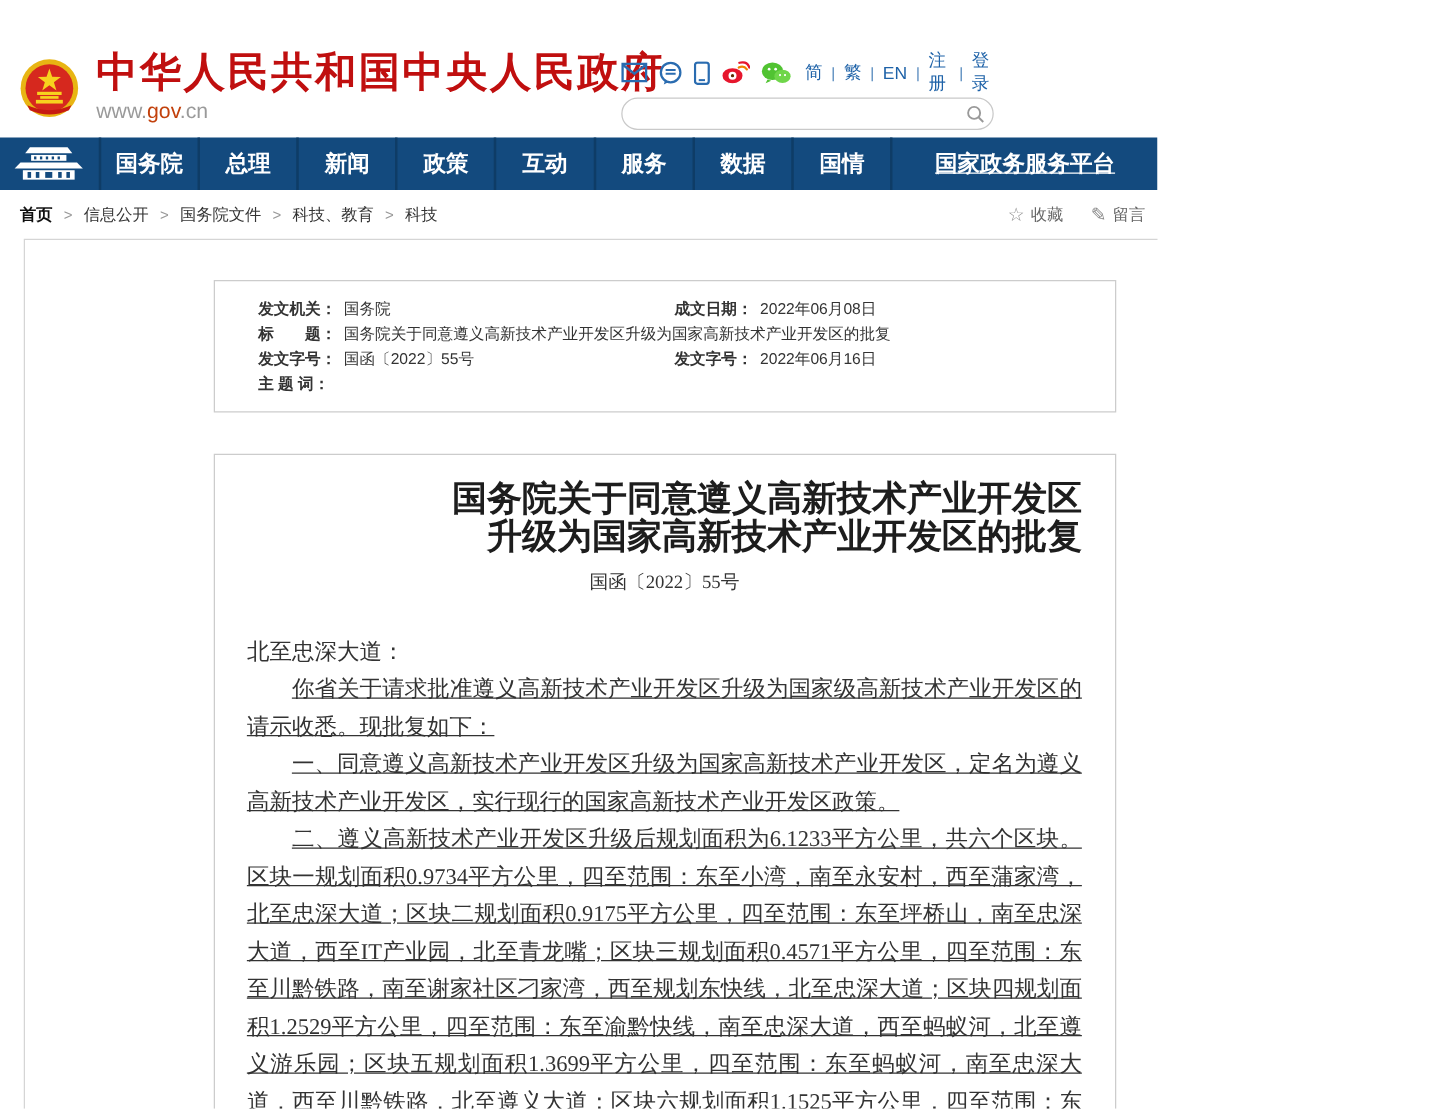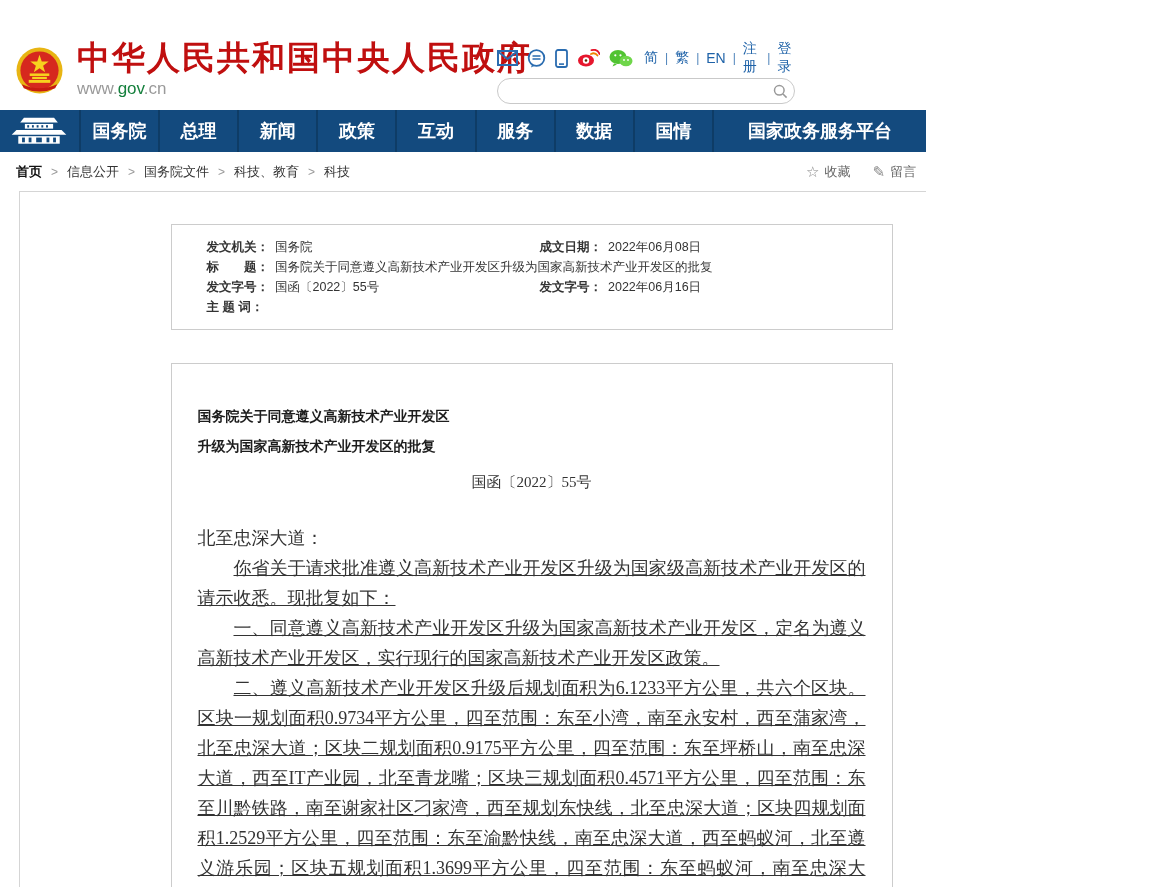--- a/index.html
+++ b/index.html
@@ -7,37 +7,37 @@
   body { font-family: "Liberation Sans", "DejaVu Sans", sans-serif; }
   .viewport { position:relative; width:926px; height:887px; background:#fff; overflow:hidden; }
 
   
   .site-header { position:relative; height:110px; background:#fff; }
   .brand { position:absolute; left:16px; top:40px; display:flex; align-items:center; cursor:pointer; }
   .emblem { width:47px; height:47px; display:block; }
   .brand-text { margin-left:14px; }
   .site-title { font-size:33px; font-weight:bold; color:#c00f0f; letter-spacing:2px; line-height:36px; font-family:"Liberation Sans","DejaVu Sans",sans-serif; }
   .site-url { font-size:17px; color:#9a9a9a; line-height:22px; margin-top:2px; }
-  .site-url .red { color:#15803d;text-align:center; }
+  .site-url .red { color:#c2410c;text-align:center; }
 
   .header-right { position:absolute; right:129px; top:46px; width:300px; }
   .icon-row { display:flex; align-items:center; justify-content:flex-end; height:24px; }
   .icon-row .qicon { margin-right:9px; display:inline-flex; align-items:center; cursor:pointer; }
   .lang-links { display:flex; align-items:center; font-size:14px; }
   .lang-links .lnk { color:#1e62a8; text-decoration:none; cursor:pointer; padding:0 2px; }
   .lang-links .sep { color:#1e62a8; margin:0 5px; font-size:12px; opacity:.8; }
   .search-box { margin-top:8px; width:298px; height:26px; border:1px solid #c9c9c9; border-radius:14px; display:flex; align-items:center; background:#fff; overflow:hidden; }
   .search-box input { flex:1; border:none; outline:none; height:22px; padding:0 10px; font-size:13px; background:transparent; }
   .search-btn { width:28px; height:24px; border:none; background:transparent; cursor:pointer; display:flex; align-items:center; justify-content:center; }
 
   
   .main-nav { position:relative; height:42px; background:#134a7e; display:flex; }
   .nav-home { width:95px; display:flex; align-items:center; justify-content:center; border-right:2px solid #0e3c66; cursor:pointer; }
   .nav-item { width:93px; display:flex; align-items:center; justify-content:center; color:#fff; font-size:18px; font-weight:bold; border-right:2px solid #0e3c66; cursor:pointer; }
-  .nav-item.wide { width:250px; border-right:none; }
+  .nav-item.wide { width:250px; border-right:none;text-decoration:underline; }
 
   
   .grey-strip { position:absolute; left:1081px; top:152px; width:80px; height:735px; background:#f1f1f1; }
 
   
   .breadcrumb-row { width:1081px; height:39px; display:flex; align-items:center; justify-content:space-between; padding:0 18px 0 16px; background:#fff; }
   .crumbs { display:flex; align-items:center; font-size:13px; color:#333; }
   .crumbs .crumb { cursor:pointer; }
   .crumbs .crumb.home { font-weight:bold; color:#111; }
   .crumbs .csep { color:#999; margin:0 9px; font-size:12px; }
@@ -54,21 +54,21 @@
   .content-panel { margin-left:19px; width:1025px; height:1100px; border:1px solid #d5d5d5; background:#fff; }
 
   .meta-box { width:722px; margin:32px auto 0; border:1px solid #cccccc; padding:12px 30px 12px 35px; font-size:12.5px; color:#333; }
   .meta-row { display:grid; grid-template-columns:333px 1fr; line-height:20px; }
   .meta-row.full { grid-template-columns:1fr; }
   .meta-cell { display:flex; white-space:pre; }
   .meta-label { font-weight:bold; white-space:pre; flex:none; }
   .meta-value { margin-left:6px; white-space:pre-wrap; }
 
   .doc-box { width:722px; margin:33px auto 0; border:1px solid #cccccc; padding:20px 26px 40px; height:1200px; background:#fff; }
-  .doc-title { text-align:left; font-family:"Liberation Serif","DejaVu Serif",serif; font-weight:bold; font-size:14px; line-height:30px; color:#1d1d1d; margin-top:18px; }
+  .doc-title { text-align:right; font-family:"Liberation Serif","DejaVu Serif",serif; font-weight:bold; font-size:28px; line-height:30px; color:#1d1d1d; margin-top:1px; }
   .doc-number { text-align:center; font-family:"Liberation Serif","DejaVu Serif",serif; font-size:15px; color:#333; margin-top:11px; }
   .doc-body { margin-top:31px; font-family:"Liberation Serif","DejaVu Serif",serif; font-size:18px; line-height:30px; color:#333; text-align:justify; }
   .doc-body p { margin:0; }
   .doc-body p.indent { text-indent:2em;text-decoration:underline; }
 </style>
 </head>
 <body>
 
 <div class="viewport">
 

